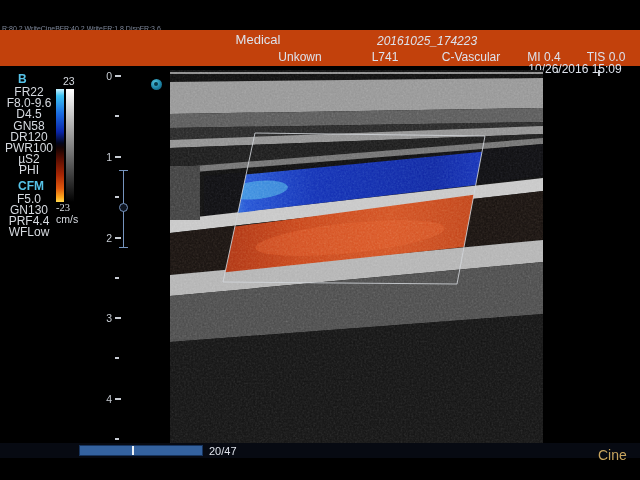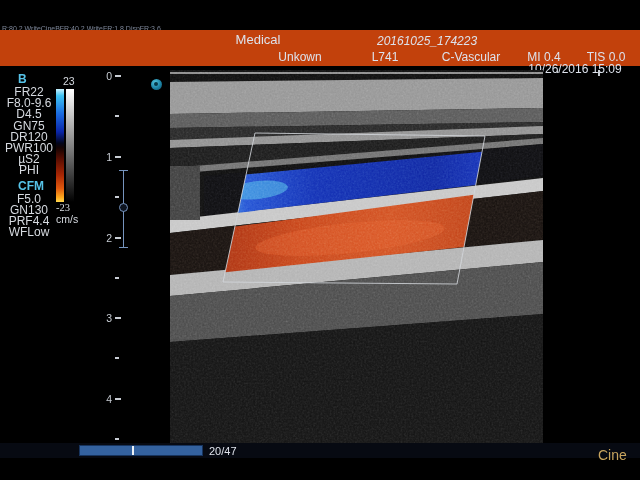--- a/index.html
+++ b/index.html
@@ -102,21 +102,21 @@
     <div class="prow">
         <span>F</span>
         <span class="v">8.0-9.6</span>
       </div>
     <div class="prow">
         <span>D</span>
         <span class="v">4.5</span>
       </div>
     <div class="prow">
         <span>GN</span>
-        <span class="v">75</span>
+        <span class="v">58</span>
       </div>
     <div class="prow">
         <span>DR</span>
         <span class="v">120</span>
       </div>
     <div class="prow">
         <span>PWR</span>
         <span class="v">100</span>
       </div>
     <div class="prow">

